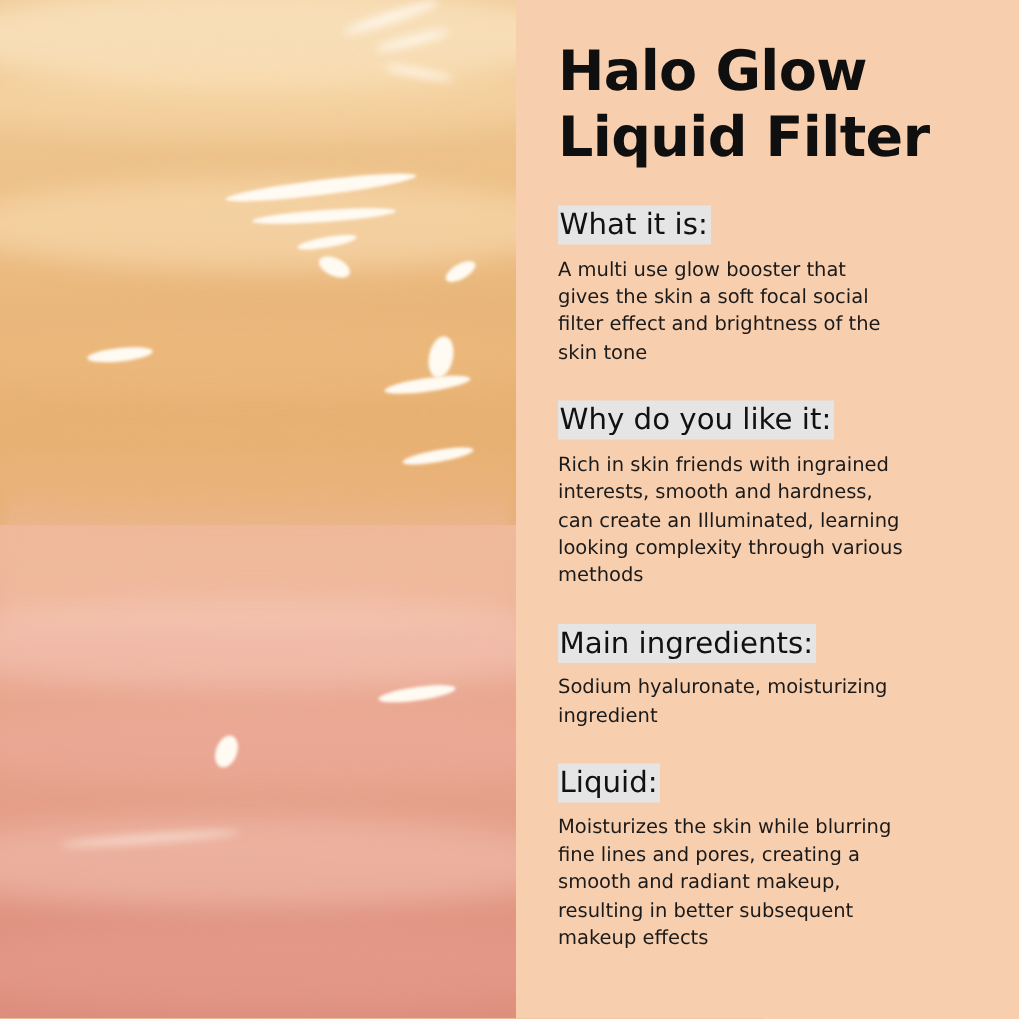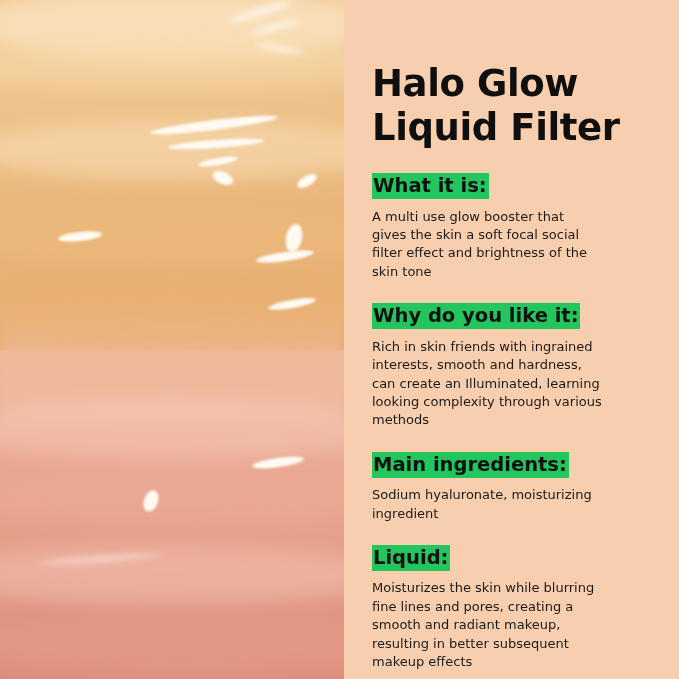--- a/index.html
+++ b/index.html
@@ -68,42 +68,41 @@
   }
   .streak.soft { filter: blur(3px); opacity: .85; }
 
   
   .text-panel {
     position: relative;
     flex: 1 1 auto;
     padding: 22px 26px 10px 28px;
     box-sizing: border-box;
     color: #171717;
-    margin-top: 36px;
   }
   .title {
     font-family: "DejaVu Sans", sans-serif;
     font-weight: bold;
     font-size: 37px;
     line-height: 1.18;
     letter-spacing: -0.4px;
     color: #100f0f;
     margin: 4px 0 22px 0;
   }
   .title .line2 { display: block; }
 
   .section { margin-bottom: 16px; }
   .section-heading {
     display: inline;
     font-family: "DejaVu Sans", sans-serif;
-    font-weight: bold;
+    font-weight: normal;
     font-size: 19.5px;
     line-height: 1.5;
     color: #111;
-    background: #22c55e;
+    background: #e5e5e5;
     box-decoration-break: clone;
     -webkit-box-decoration-break: clone;
     padding: 1px 2px 2px 1px;
   }
   .section-body {
     margin-top: 7px;
     font-family: "DejaVu Sans", sans-serif;
     font-size: 13px;
     line-height: 1.42;
     color: #1b1a1a;

